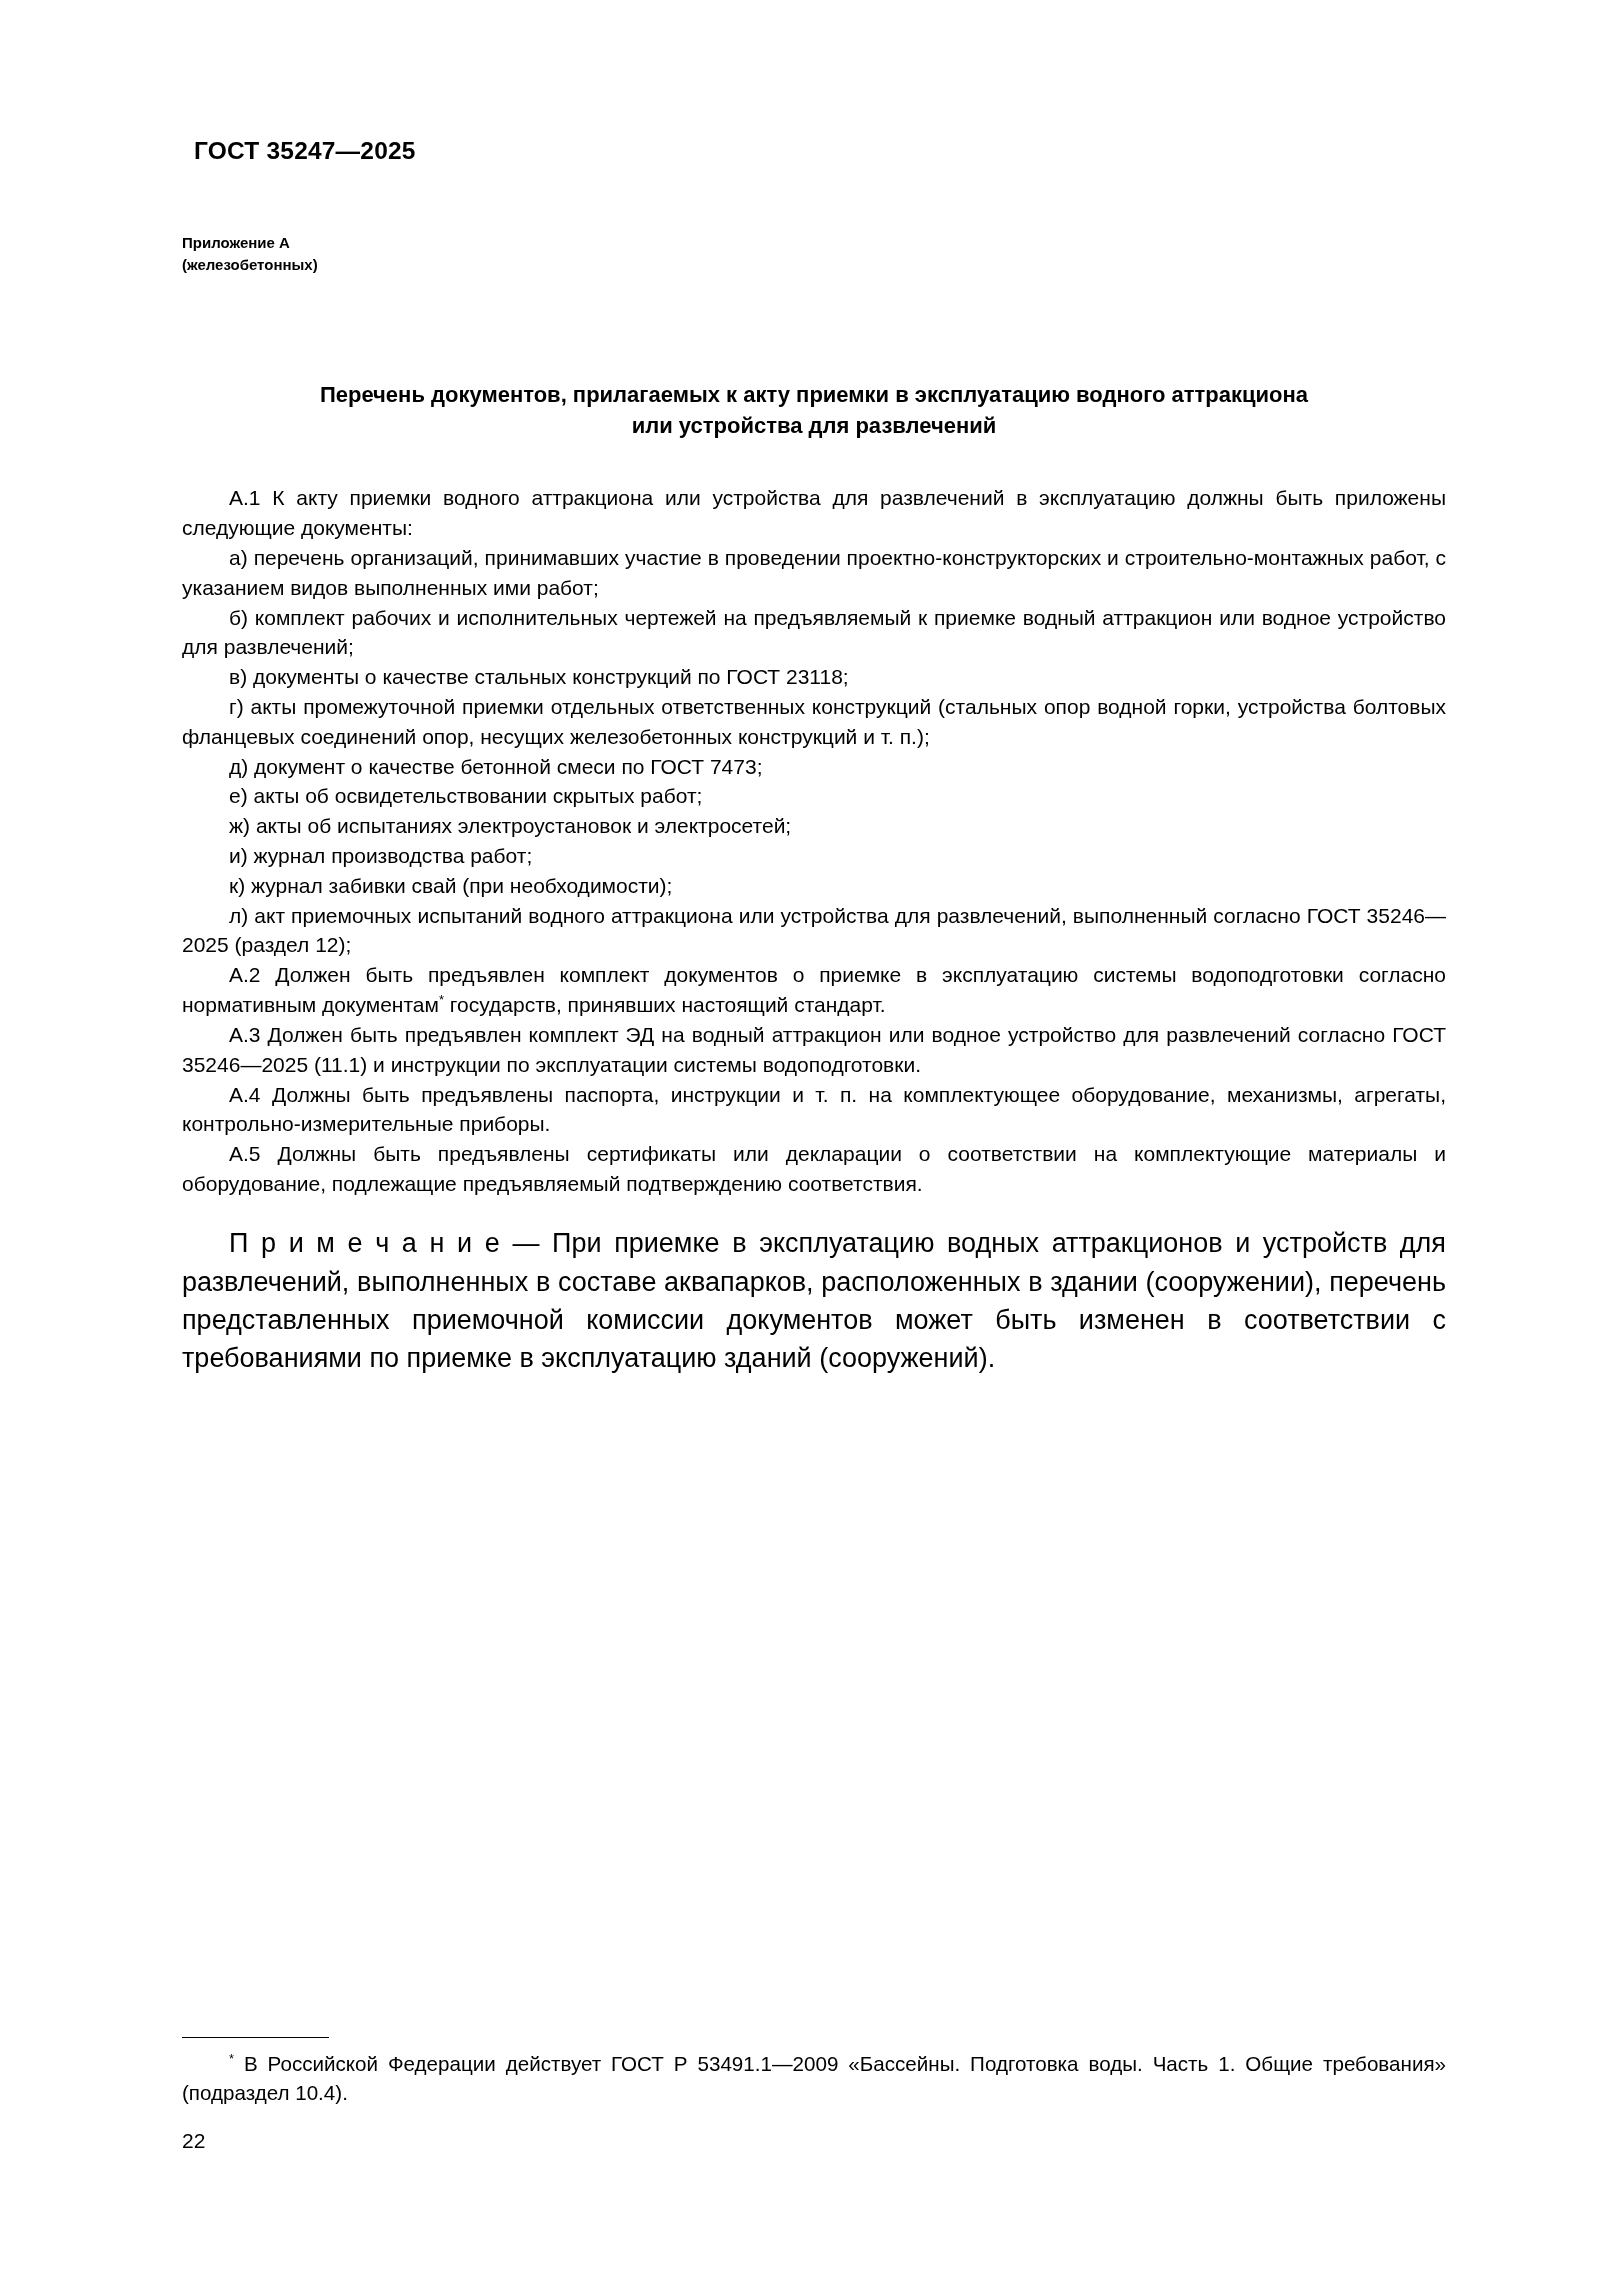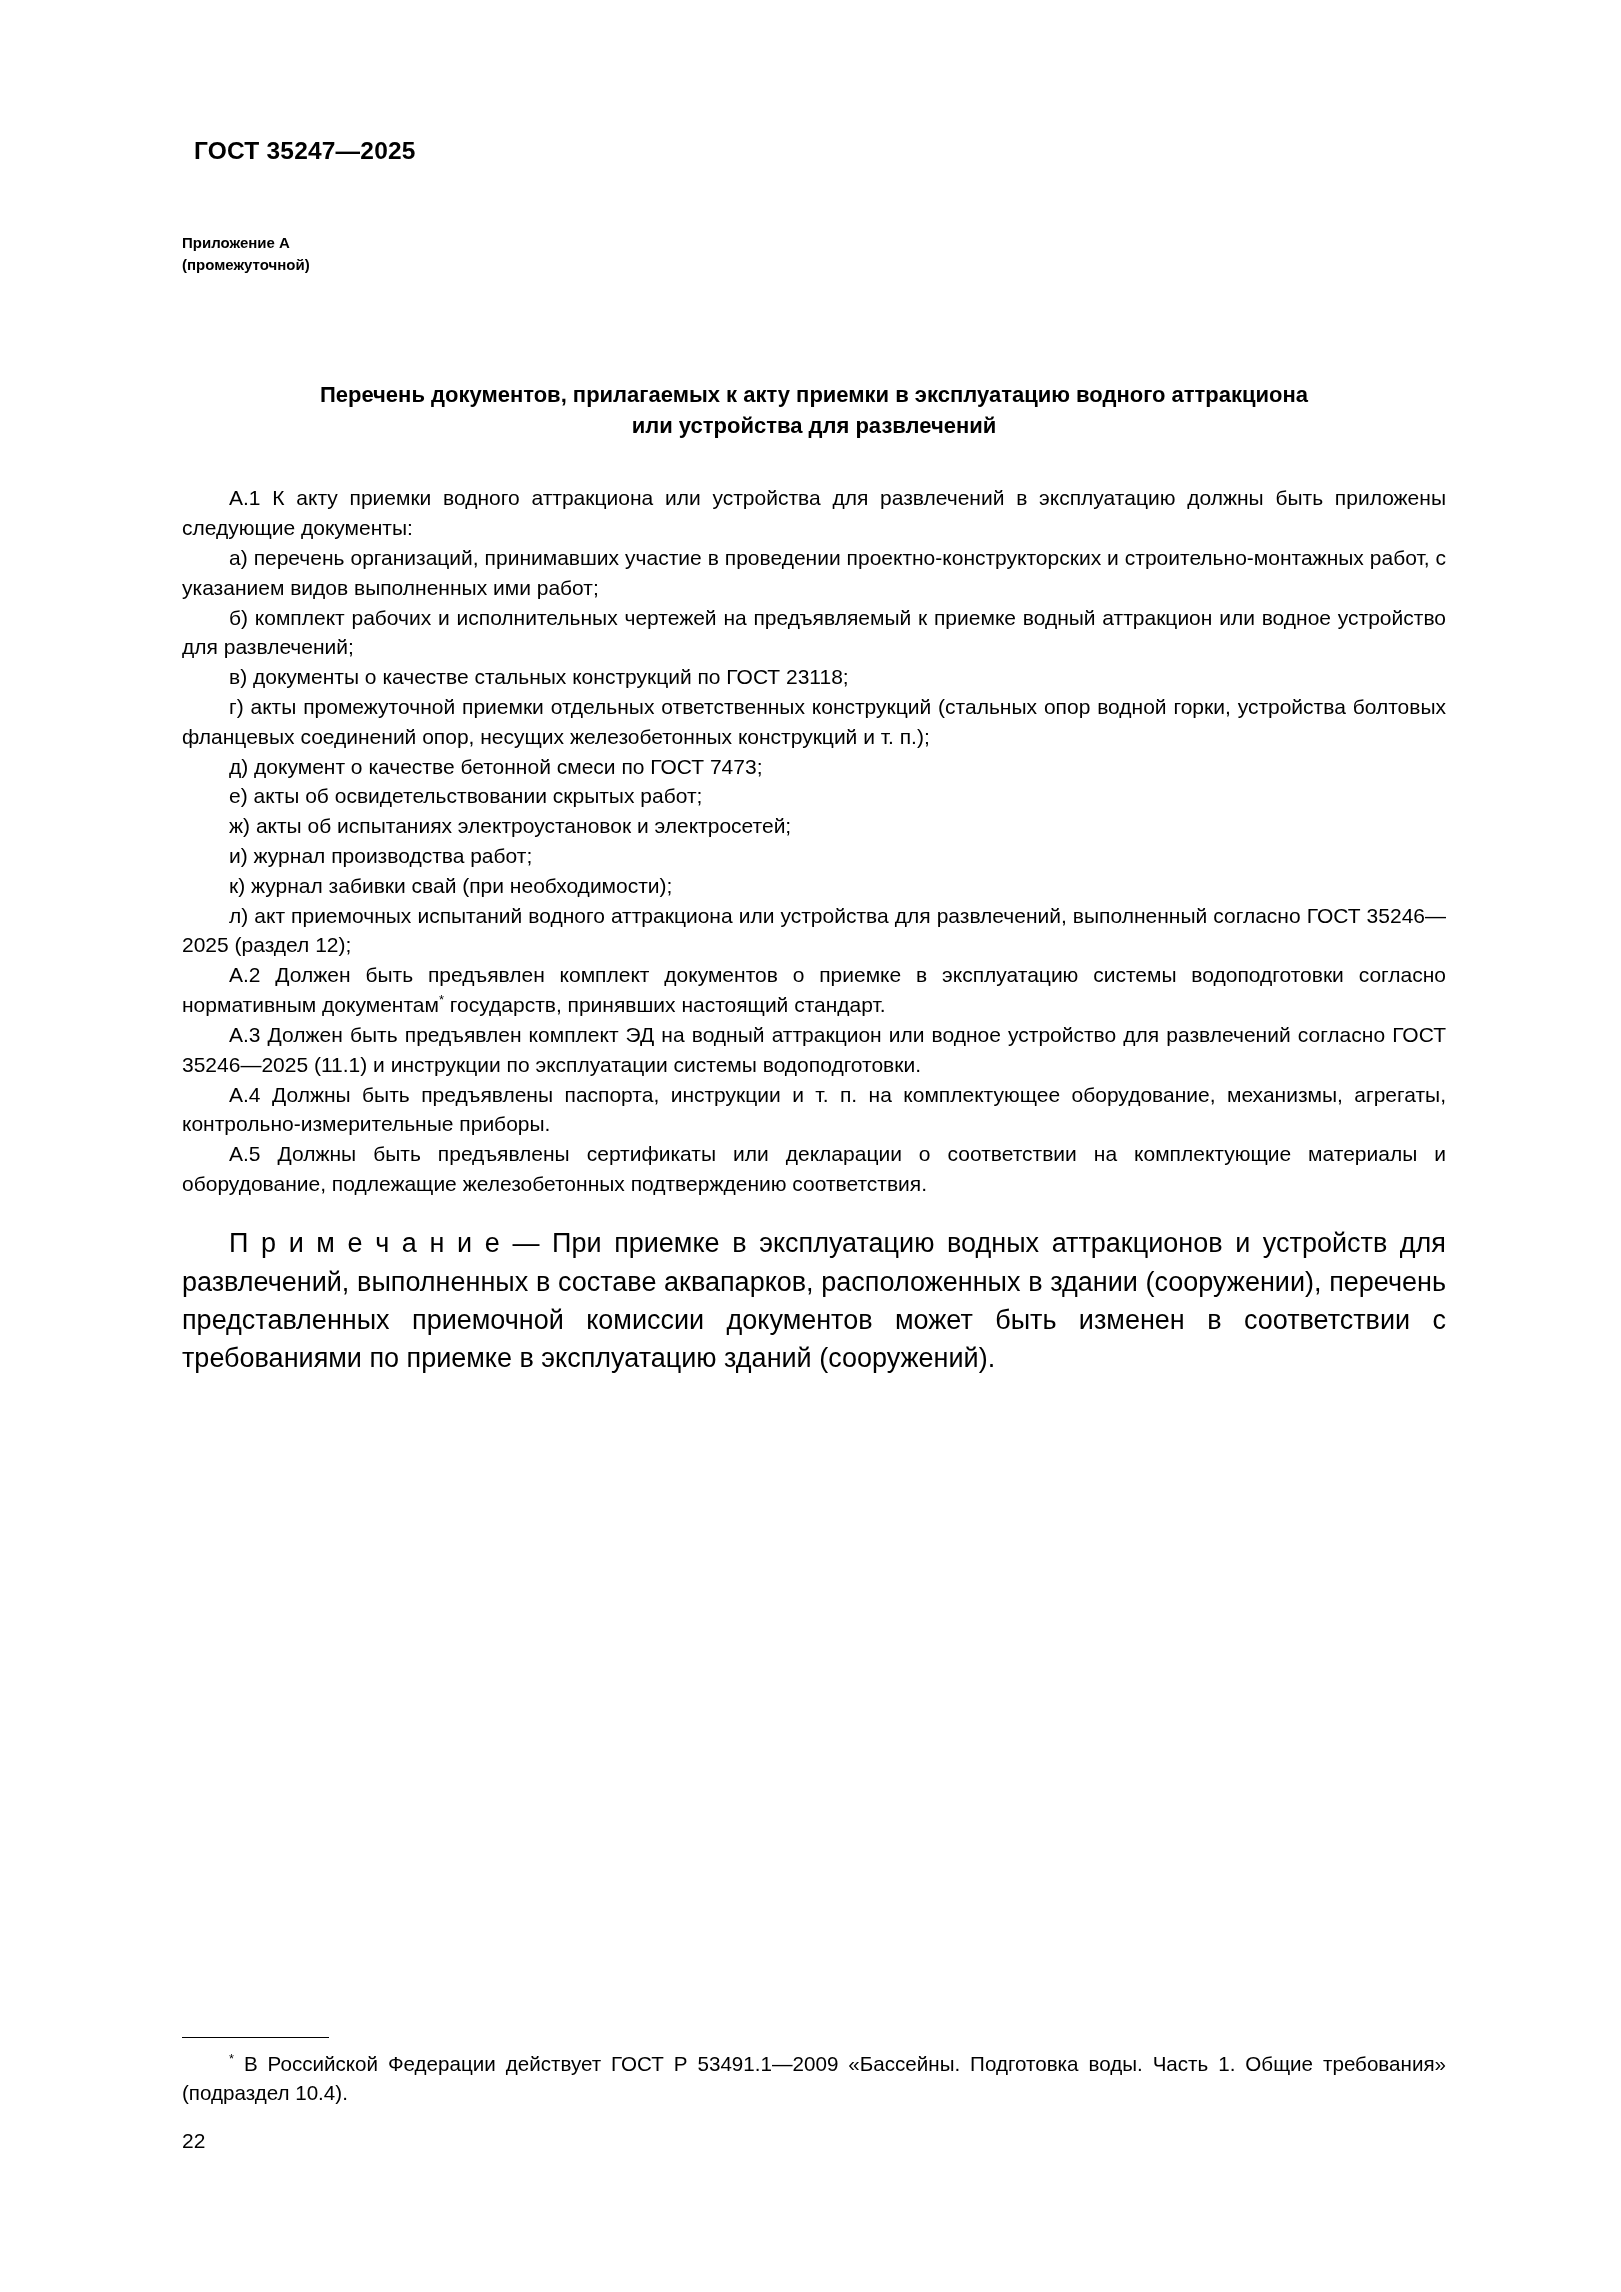--- a/index.html
+++ b/index.html
@@ -95,21 +95,21 @@
 <body>
 
 <div class="page">
 
   <div class="content">
 
     <div class="doc-header">ГОСТ 35247—2025</div>
 
     <div class="annex-block">
       <div>Приложение А</div>
-      <div>(промежуточной)</div>
+      <div>(железобетонных)</div>
     </div>
 
     <div class="title-block">
       <div>Перечень документов, прилагаемых к акту приемки в эксплуатацию водного аттракциона</div>
       <div>или  устройства для развлечений</div>
     </div>
 
     <div class="body-text">
       <p class="ind">А.1  К акту приемки водного аттракциона или устройства для развлечений в эксплуатацию должны быть приложены следующие документы:</p>
       <p class="ind">а)  перечень организаций, принимавших участие в проведении проектно-конструкторских и строительно-монтажных работ, с указанием видов выполненных ими работ;</p>
@@ -118,21 +118,21 @@
       <p class="ind">г)  акты промежуточной приемки отдельных ответственных конструкций (стальных опор водной горки, устройства болтовых фланцевых соединений опор, несущих железобетонных конструкций и т. п.);</p>
       <p class="ind">д)  документ о качестве бетонной смеси по ГОСТ 7473;</p>
       <p class="ind">е)  акты об освидетельствовании скрытых работ;</p>
       <p class="ind">ж)  акты об испытаниях электроустановок и электросетей;</p>
       <p class="ind">и)  журнал производства работ;</p>
       <p class="ind">к)  журнал забивки свай (при необходимости);</p>
       <p class="ind">л)  акт приемочных испытаний водного аттракциона или устройства для развлечений, выполненный согласно ГОСТ 35246—2025 (раздел 12);</p>
       <p class="ind"><span>А.2  Должен быть предъявлен комплект документов о приемке в эксплуатацию системы водоподготовки согласно нормативным документам</span><sup>*</sup><span> государств, принявших настоящий стандарт.</span></p>
       <p class="ind">А.3  Должен быть предъявлен комплект ЭД на водный аттракцион или водное устройство для развлечений согласно ГОСТ 35246—2025 (11.1) и инструкции по эксплуатации системы водоподготовки.</p>
       <p class="ind">А.4  Должны быть предъявлены паспорта, инструкции и т. п. на комплектующее оборудование, механизмы, агрегаты, контрольно-измерительные приборы.</p>
-      <p class="ind">А.5  Должны быть предъявлены сертификаты или декларации о соответствии на комплектующие материалы и оборудование, подлежащие железобетонных подтверждению соответствия.</p>
+      <p class="ind">А.5  Должны быть предъявлены сертификаты или декларации о соответствии на комплектующие материалы и оборудование, подлежащие предъявляемый подтверждению соответствия.</p>
     </div>
 
     <div class="note"><span class="note-label">П р и м е ч а н и е</span><span>  — При приемке в эксплуатацию водных аттракционов и устройств для развлечений, выполненных в составе аквапарков, расположенных в здании (сооружении), перечень представленных приемочной комиссии документов может быть изменен в соответствии с требованиями по приемке в эксплуатацию зданий (сооружений).</span></div>
 
   </div>
 
   <div class="footnote-rule"></div>
 
   <div class="footnote"><sup>*</sup><span> В Российской Федерации действует ГОСТ Р 53491.1—2009 «Бассейны. Подготовка воды. Часть 1. Общие требования» (подраздел 10.4).</span></div>
 

